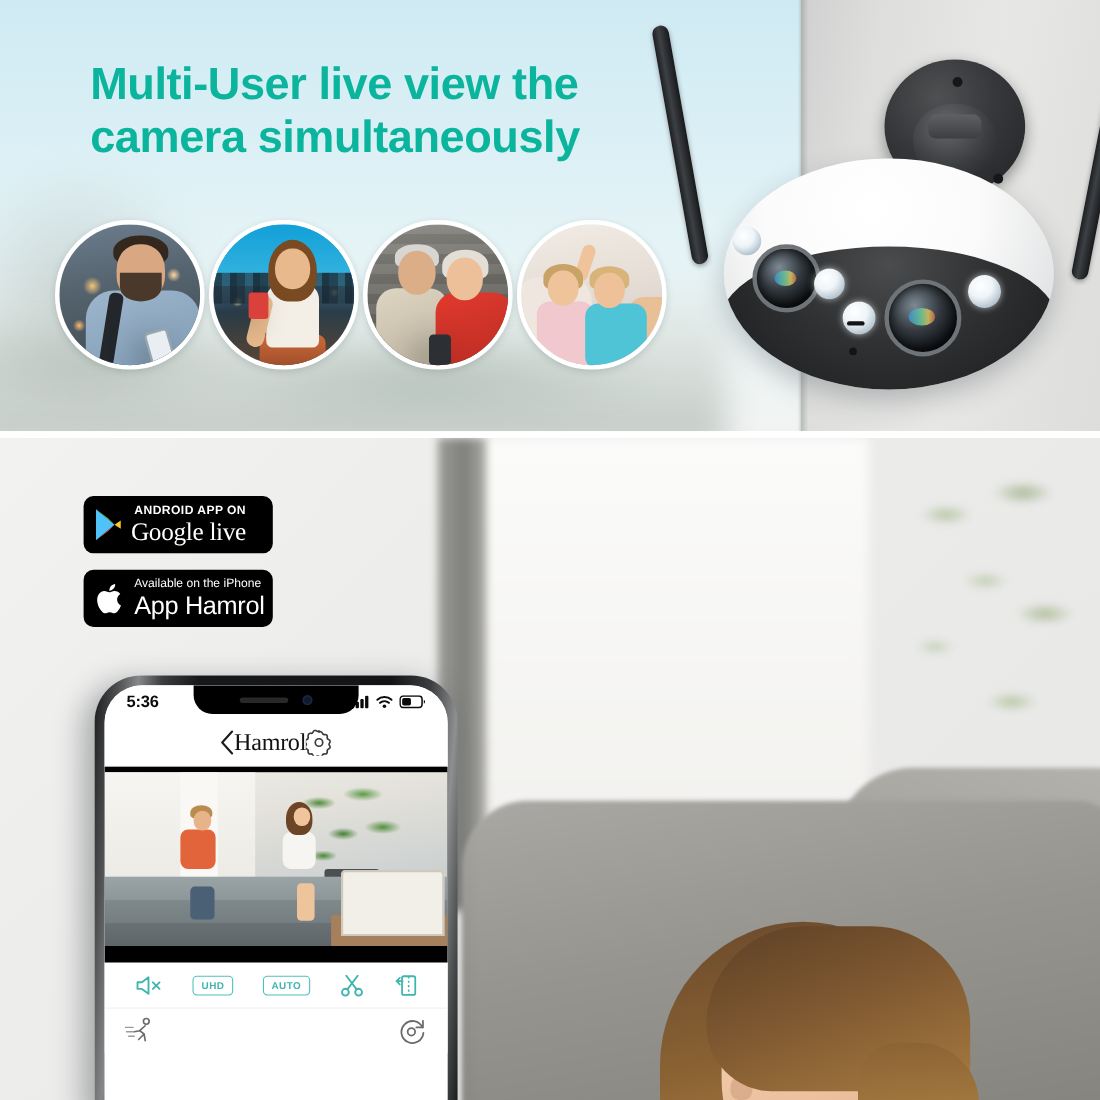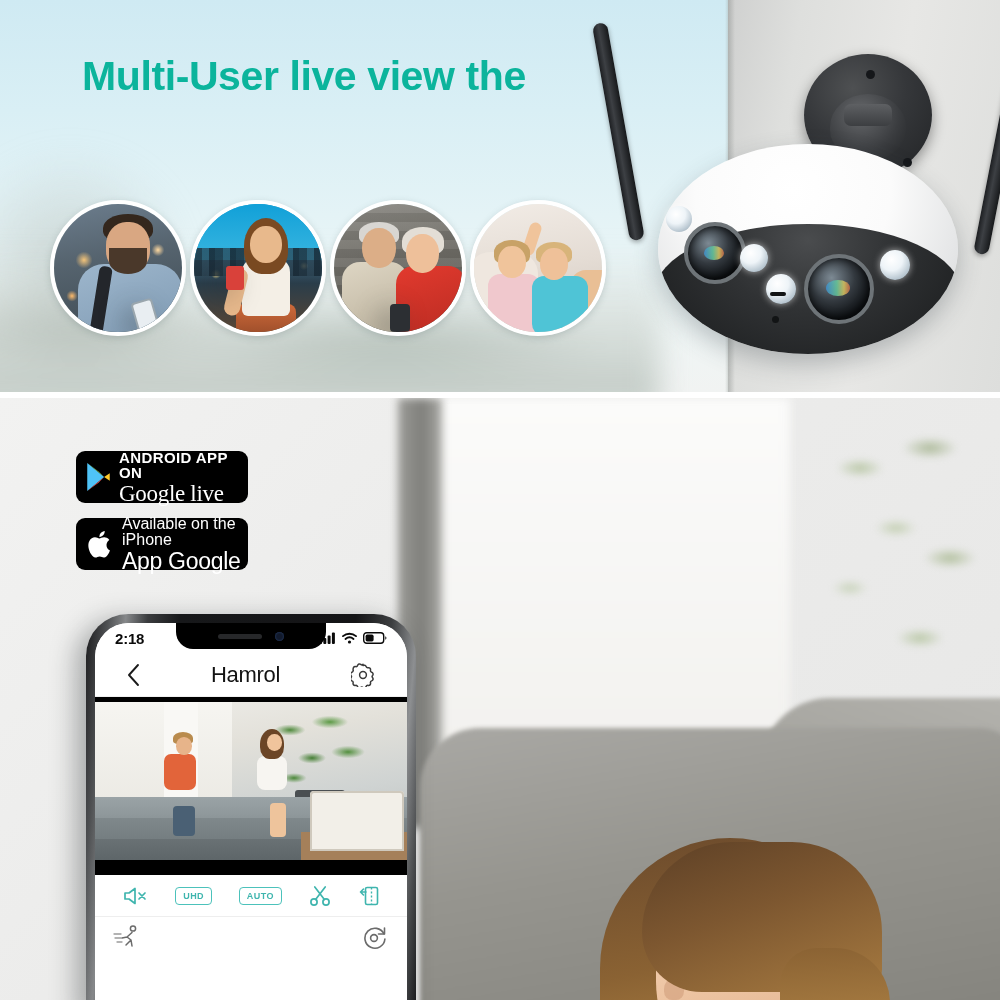--- a/index.html
+++ b/index.html
@@ -254,22 +254,22 @@
   }
 
   
   .badges { position:absolute; left:76px; top:53px; width:180px; }
   .badge {
     position:relative; width:172px; height:52px; border-radius:9px;
     background:#000; display:flex; align-items:center; padding-left:9px; gap:7px;
     margin-bottom:15px;
   }
   .badge-txt { display:flex; flex-direction:column; justify-content:center; line-height:1; }
-  .badge-top { color:#fff; font-size:15px; letter-spacing:.4px; font-weight:700; }
-  .badge-top-apple { color:#fff; font-size:16px; letter-spacing:0; font-weight:400; }
+  .badge-top { color:#fff; font-size:11px; letter-spacing:.4px; font-weight:700;text-align:right; }
+  .badge-top-apple { color:#fff; font-size:11px; letter-spacing:0; font-weight:400; }
   .badge-main { color:#fff; font-size:23px; font-weight:400; letter-spacing:-.3px; margin-top:2px; }
   .badge-main-serif { font-family:"Liberation Serif", serif; }
   .gplay-tri { width:27px; height:30px; flex:0 0 auto; }
   .apple-mark { width:30px; height:34px; flex:0 0 auto; }
 
   
   .icsee { position:absolute; left:281px; top:460px; width:82px; text-align:center; }
   .icsee-tile {
     width:82px; height:82px; border-radius:20px; background:#fdfdfd;
     box-shadow: 0 2px 7px rgba(0,0,0,.17);
@@ -305,22 +305,23 @@
   .notch {
     position:absolute; left:50%; transform:translateX(-50%); top:0;
     width:150px; height:26px; background:#000; border-radius: 0 0 17px 17px;
     display:flex; align-items:center; justify-content:center; gap:13px; z-index:3;
   }
   .notch-speaker { width:44px; height:5px; border-radius:3px; background:#27282a; }
   .notch-cam { width:9px; height:9px; border-radius:50%; background:#121a2c; box-shadow: inset 0 0 2px #2d4a7a; }
 
   .app-header {
     height:44px; background:#fff; display:flex; align-items:center;
-    justify-content:space-between; padding: 0 32px;
+    justify-content:center; padding: 0 32px;
     border-bottom:1px solid #f0f0f0;
+    font-family:Liberation Serif, serif;
   }
   .app-title { font-size:22px; color:#131313; letter-spacing:-.3px; }
 
   .net-bar {
     height:26px; background:#0a0a0a; display:flex; align-items:center;
     justify-content:center; position:relative;
   }
   .net-speed { color:#f2f2f2; font-size:11px; letter-spacing:.2px; }
   .net-wifi { position:absolute; right:12px; top:50%; transform:translateY(-50%); }
 
@@ -372,20 +373,21 @@
 <div class="page">
 
   <div class="top-panel">
     <div class="top-leftblur"></div>
     <div class="top-ground"></div>
     <div class="wall-edge"></div>
     <div class="wall"></div>
 
     <div class="headline">
       <div>Multi-User live view the</div>
+      <div>camera simultaneously</div>
     </div>
 
     <div class="avatars">
       <div class="avatar av1">
         <div class="av-inner">
           <div class="body"></div>
             <div class="strap"></div>
           <div class="hair"></div>
             <div class="head"></div>
             <div class="beard"></div>
@@ -486,41 +488,41 @@
           <span class="badge-main badge-main-serif">Google live</span>
         </div>
       </div>
       <div class="badge">
         <svg class="apple-mark" viewBox="0 0 30 34">
           <path d="M21.5 18.1c0-3.4 2.8-5 2.9-5.1-1.6-2.3-4-2.6-4.9-2.7-2.1-.2-4.1 1.2-5.1 1.2-1.1 0-2.7-1.2-4.4-1.2-2.3 0-4.4 1.3-5.5 3.4-2.4 4.1-.6 10.2 1.7 13.5 1.1 1.6 2.5 3.4 4.2 3.4 1.7-.1 2.3-1.1 4.3-1.1s2.6 1.1 4.4 1c1.8 0 2.9-1.6 4-3.3 1.3-1.9 1.8-3.7 1.8-3.8-.1 0-3.4-1.3-3.4-5.3z" fill="#fff"></path>
           <path d="M18.3 8.1c.9-1.1 1.5-2.7 1.4-4.2-1.3.1-3 .9-3.9 2-.8 1-1.6 2.6-1.4 4.1 1.5.1 3-.8 3.9-1.9z" fill="#fff"></path>
         </svg>
         <div class="badge-txt">
           <span class="badge-top-apple">Available on the iPhone</span>
-          <span class="badge-main">App Google</span>
+          <span class="badge-main">App Hamrol</span>
         </div>
       </div>
     </div>
 
     <div class="icsee">
       <div class="icsee-tile">
         <div class="icsee-eye">
           <div class="icsee-ring"></div>
           <div class="icsee-pupil"></div>
           <div class="icsee-glint"></div>
         </div>
       </div>
       <div class="icsee-label">ICSee</div>
     </div>
 
     <div class="phone">
       <div class="phone-screen">
 
         <div class="status-bar">
-          <span class="status-time">2:18</span>
+          <span class="status-time">5:36</span>
           <div class="notch">
             <div class="notch-speaker"></div>
             <div class="notch-cam"></div>
           </div>
           <div class="status-icons">
             <svg width="17" height="12" viewBox="0 0 17 12">
               <rect x="0" y="8" width="3" height="4" rx="1" fill="#0a0a0a"></rect>
               <rect x="4.3" y="6" width="3" height="6" rx="1" fill="#0a0a0a"></rect>
               <rect x="8.6" y="3.5" width="3" height="8.5" rx="1" fill="#0a0a0a"></rect>
               <rect x="12.9" y="0.5" width="3" height="11.5" rx="1" fill="#0a0a0a"></rect>

